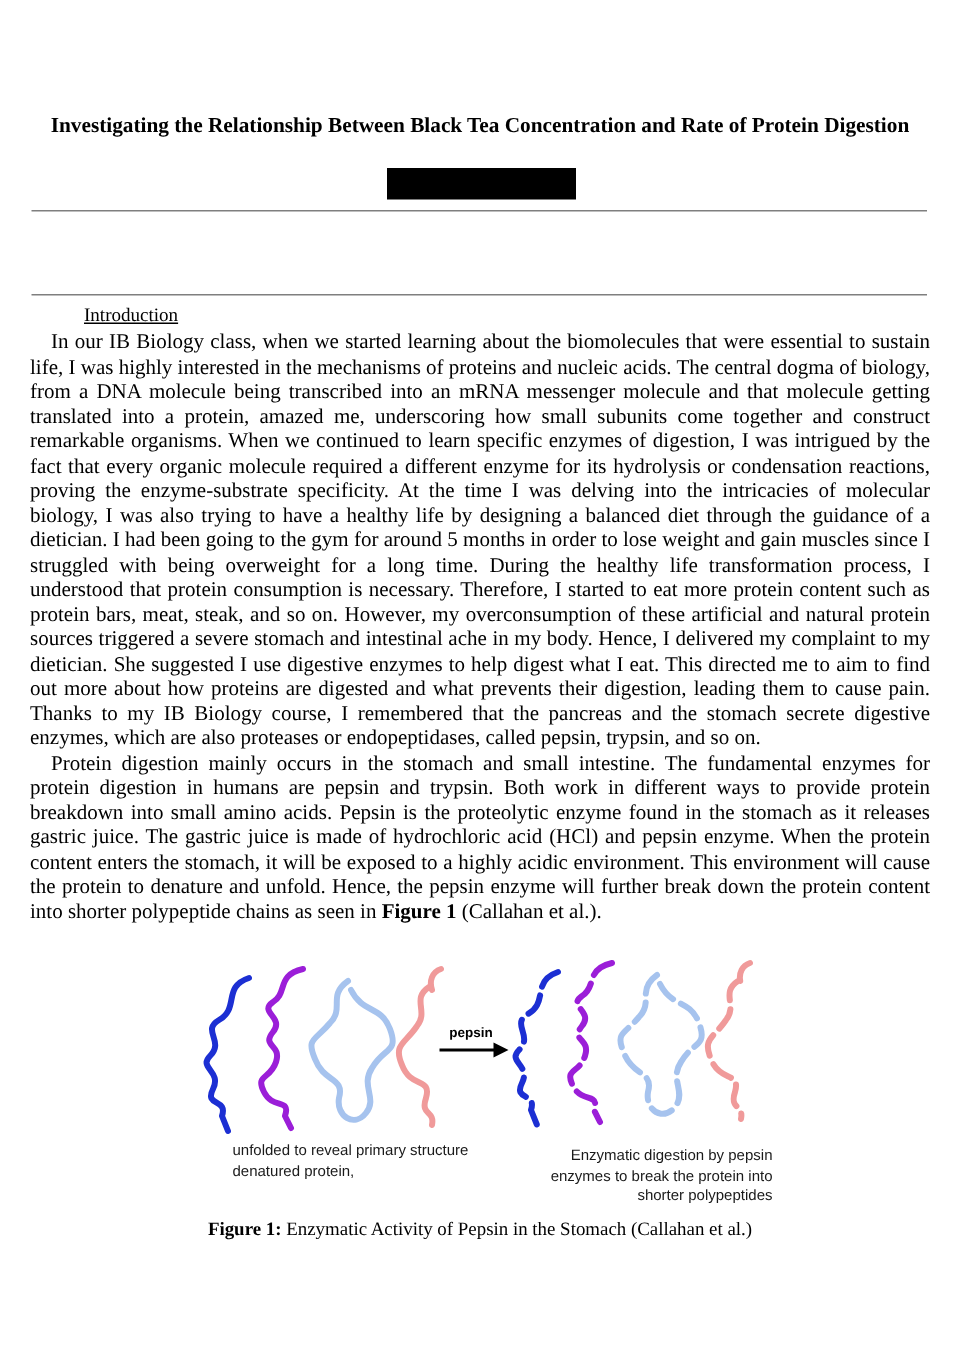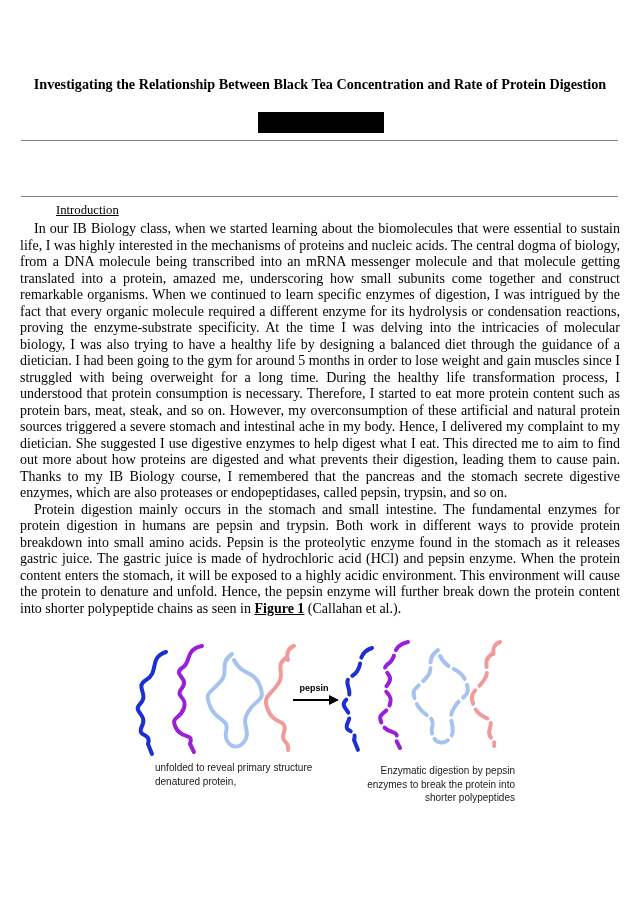--- a/index.html
+++ b/index.html
@@ -62,21 +62,21 @@
     text-decoration: underline;
     margin-bottom: 3px;
     margin-left: 36px;
   }
   .content p {
     font-size: 14px;
     line-height: 16.5px;
     text-align: justify;
     text-indent: 14px;
   }
-  .bold-inline { font-weight: bold; text-decoration: underline; }
+  .bold-inline { font-weight: bold; }
   .figure {
     position: absolute;
     top: 632px;
     left: 130px;
     width: 380px;
     height: 178px;
   }
   .figure svg { position: absolute; top: 6px; left: 0; }
   .fig-label {
     position: absolute;
@@ -151,14 +151,15 @@
       <span>unfolded to reveal primary structure</span>
       <span>denatured protein,</span>
     </div>
     <div class="fig-label fig-label-right">
       <span>Enzymatic digestion by pepsin</span>
       <span>enzymes to break the protein into</span>
       <span>shorter polypeptides</span>
     </div>
   </div>
 
+  <div class="figure-caption"><span class="bold-inline">Figure 1:</span><span> Enzymatic Activity of Pepsin in the Stomach (Callahan et al.)</span></div>
 
 </div>
 
 </body></html>

